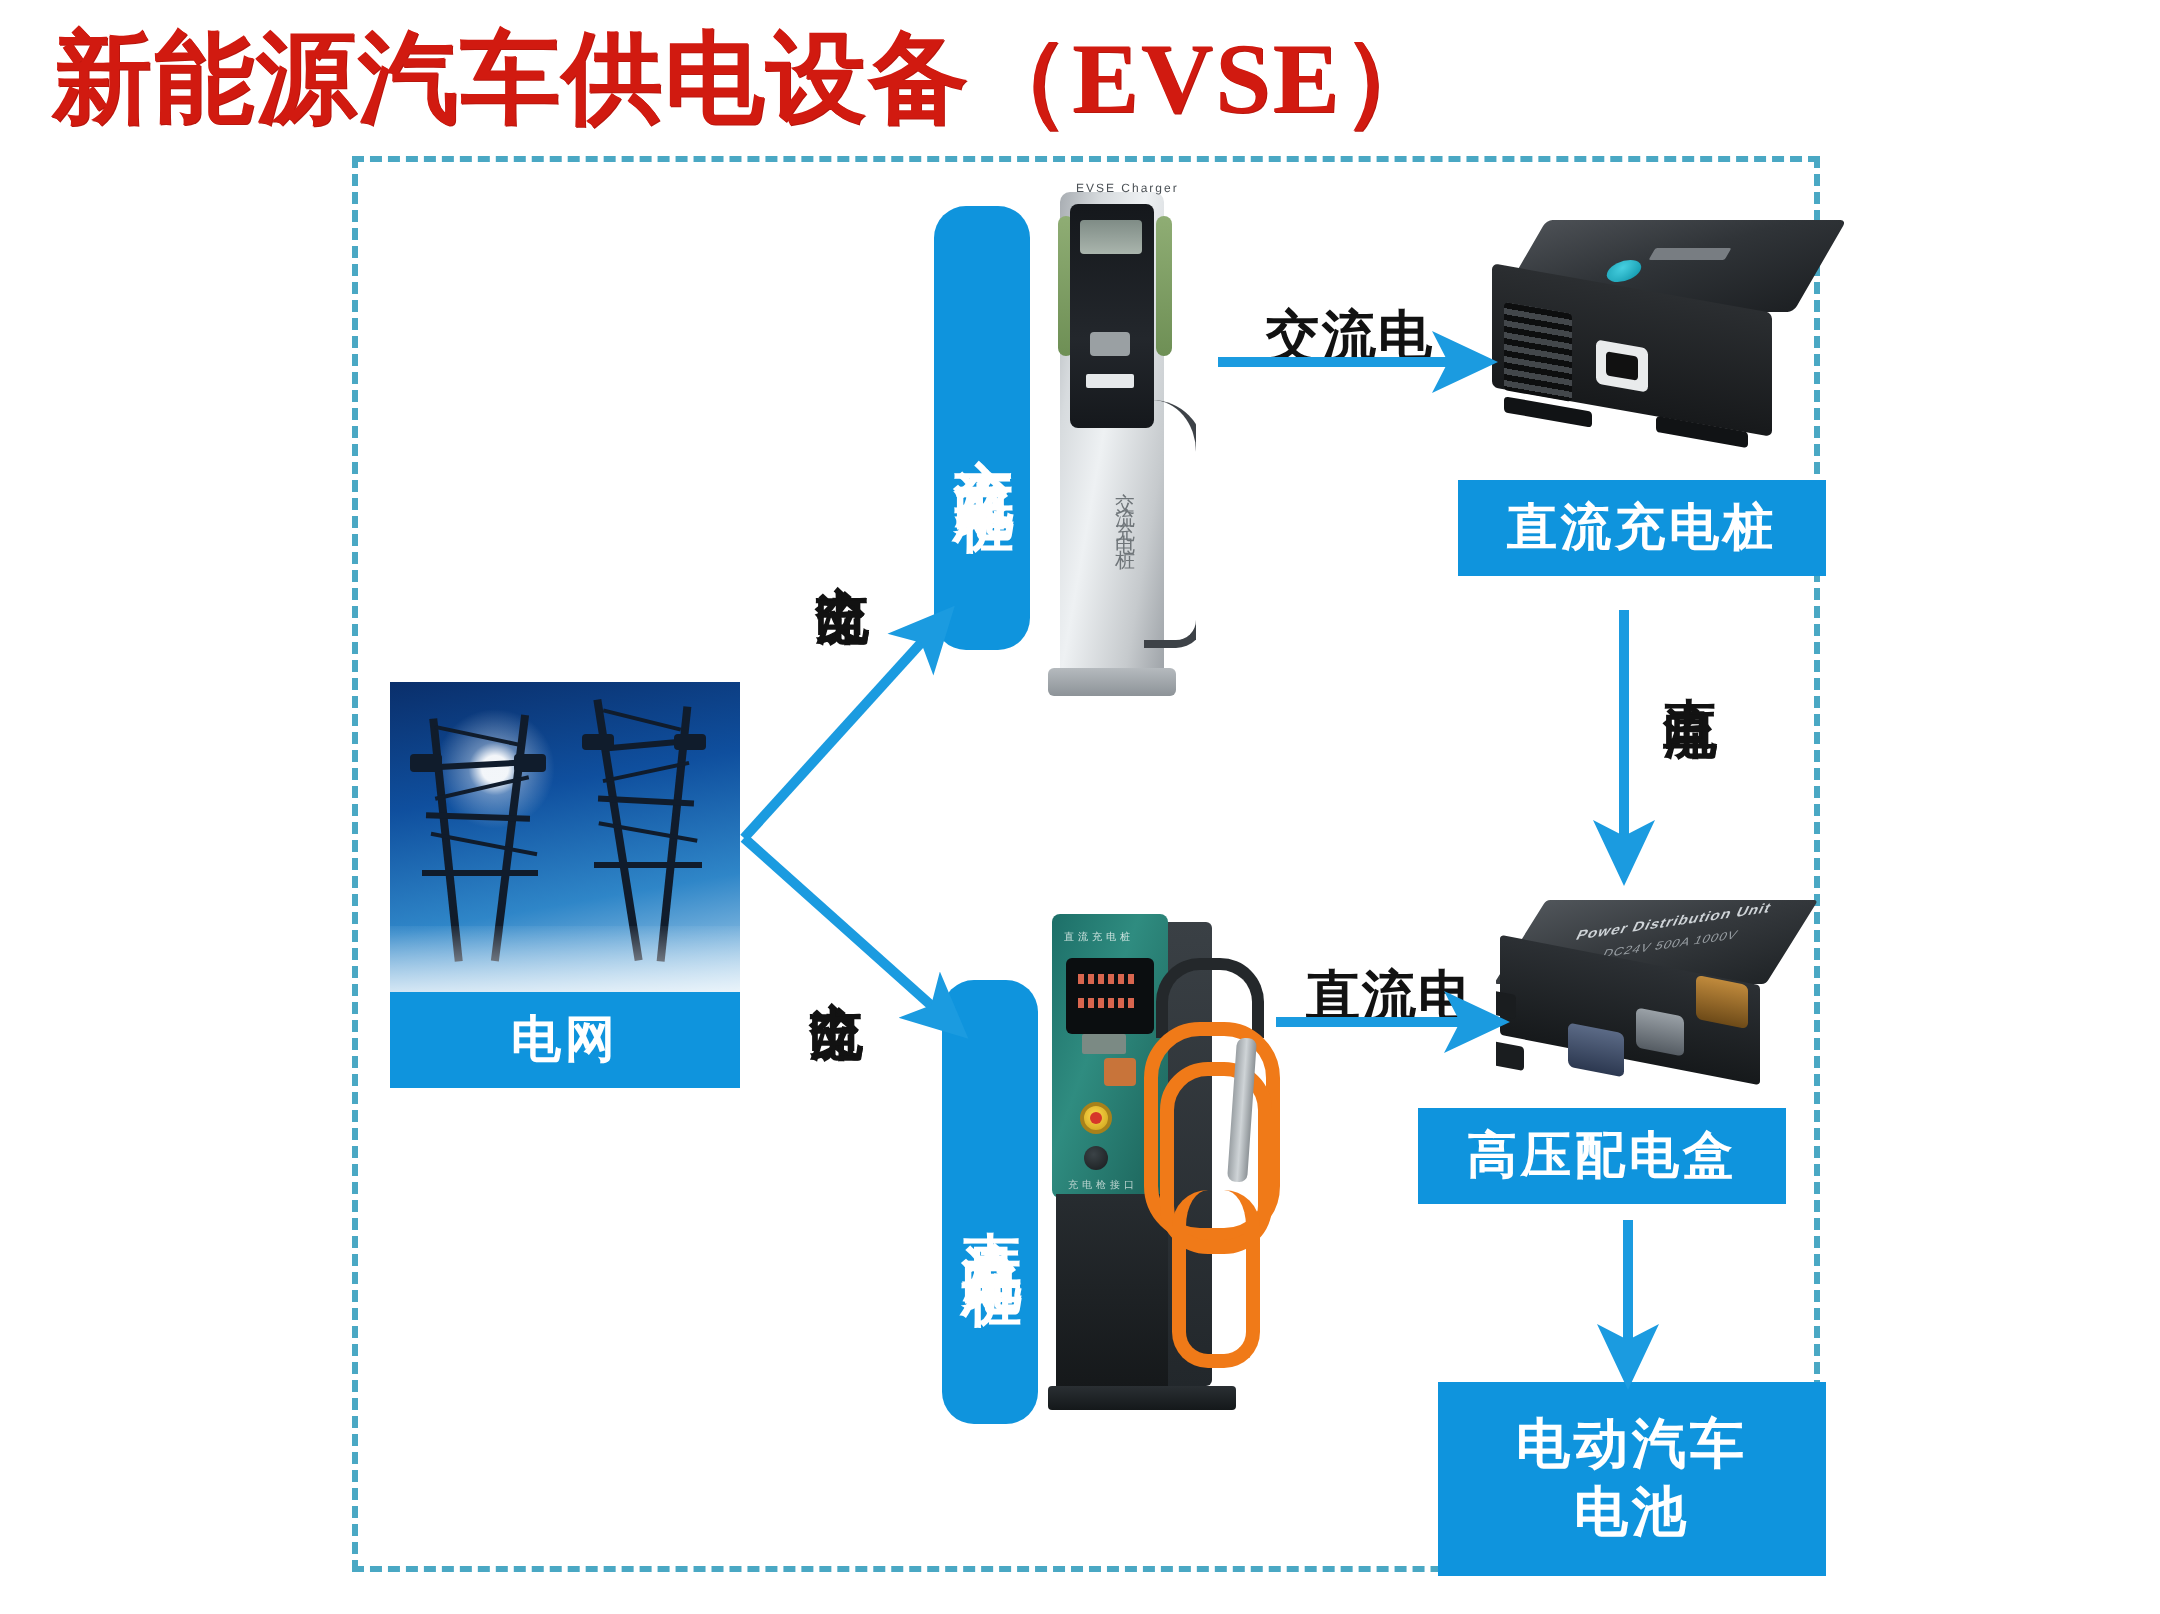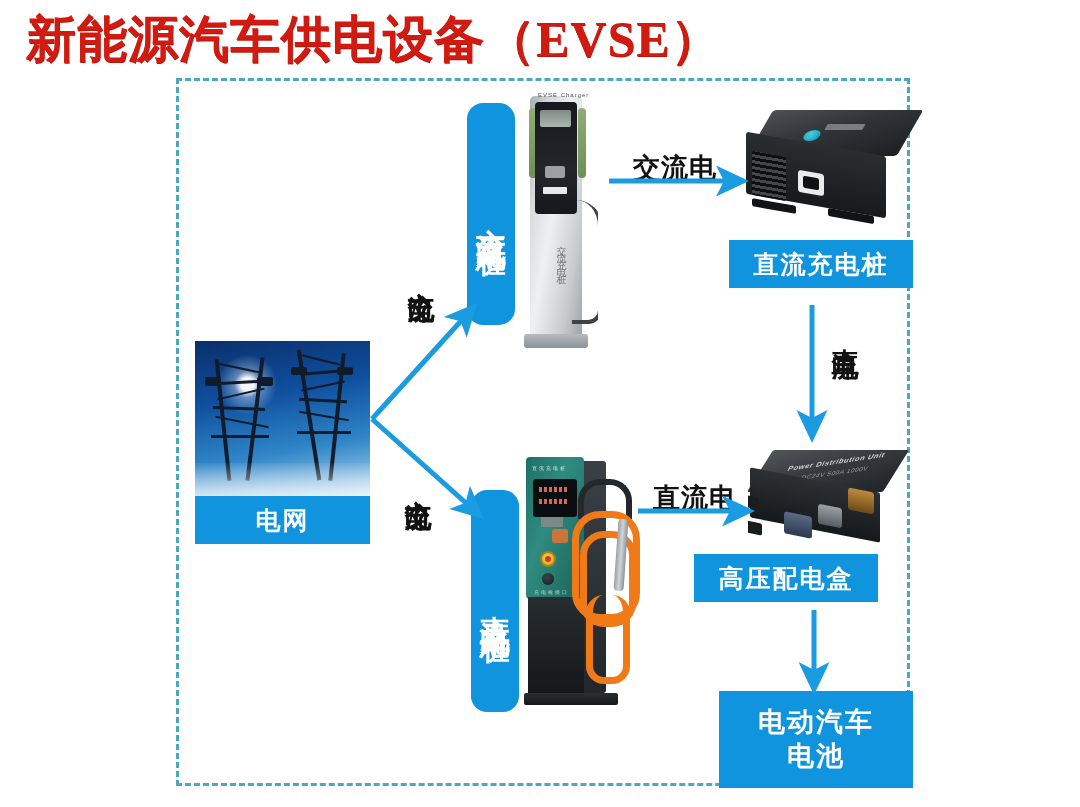--- a/index.html
+++ b/index.html
@@ -471,21 +471,21 @@
   }
   .hv-tab {
     position: absolute;
     width: 16px; height: 12px;
     background: #1a1d1f;
     border-radius: 2px;
     transform: skewY(11deg);
   }
 
   #hv-caption {
-    left: 694px;
+    left: 709px;
     top: 554px;
     width: 184px;
     height: 48px;
     font-size: 25px;
   }
 
   
   #battery-caption {
     left: 719px;
     top: 691px;

